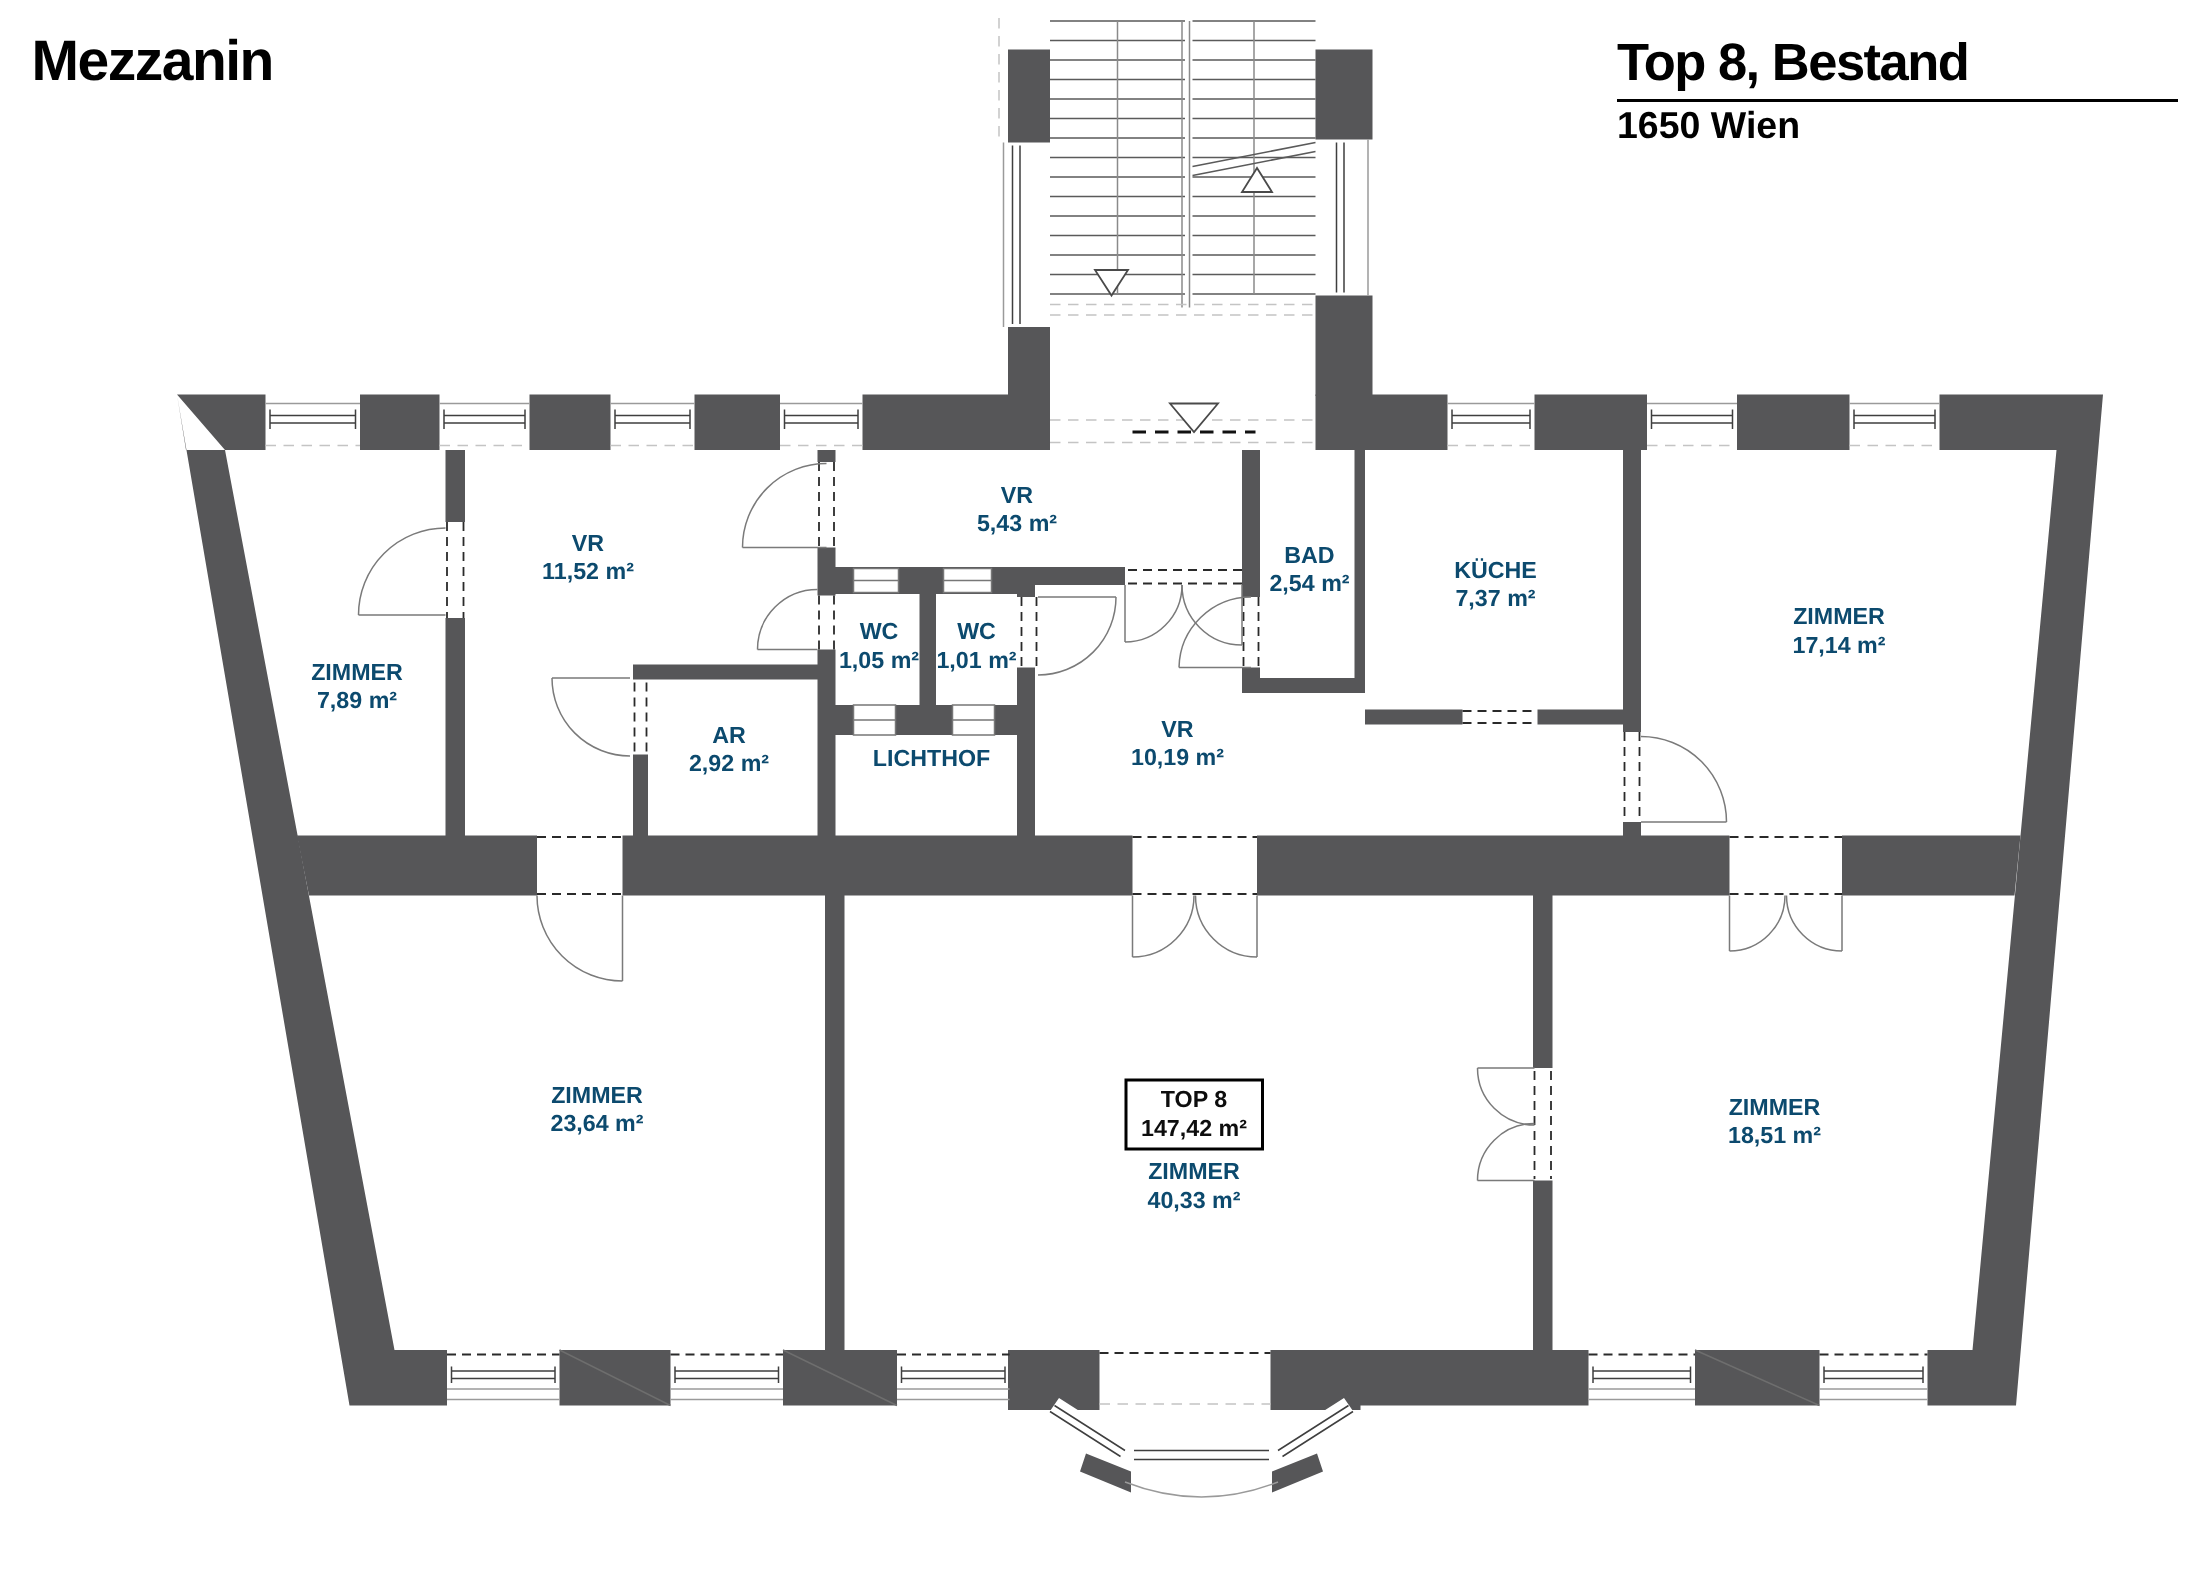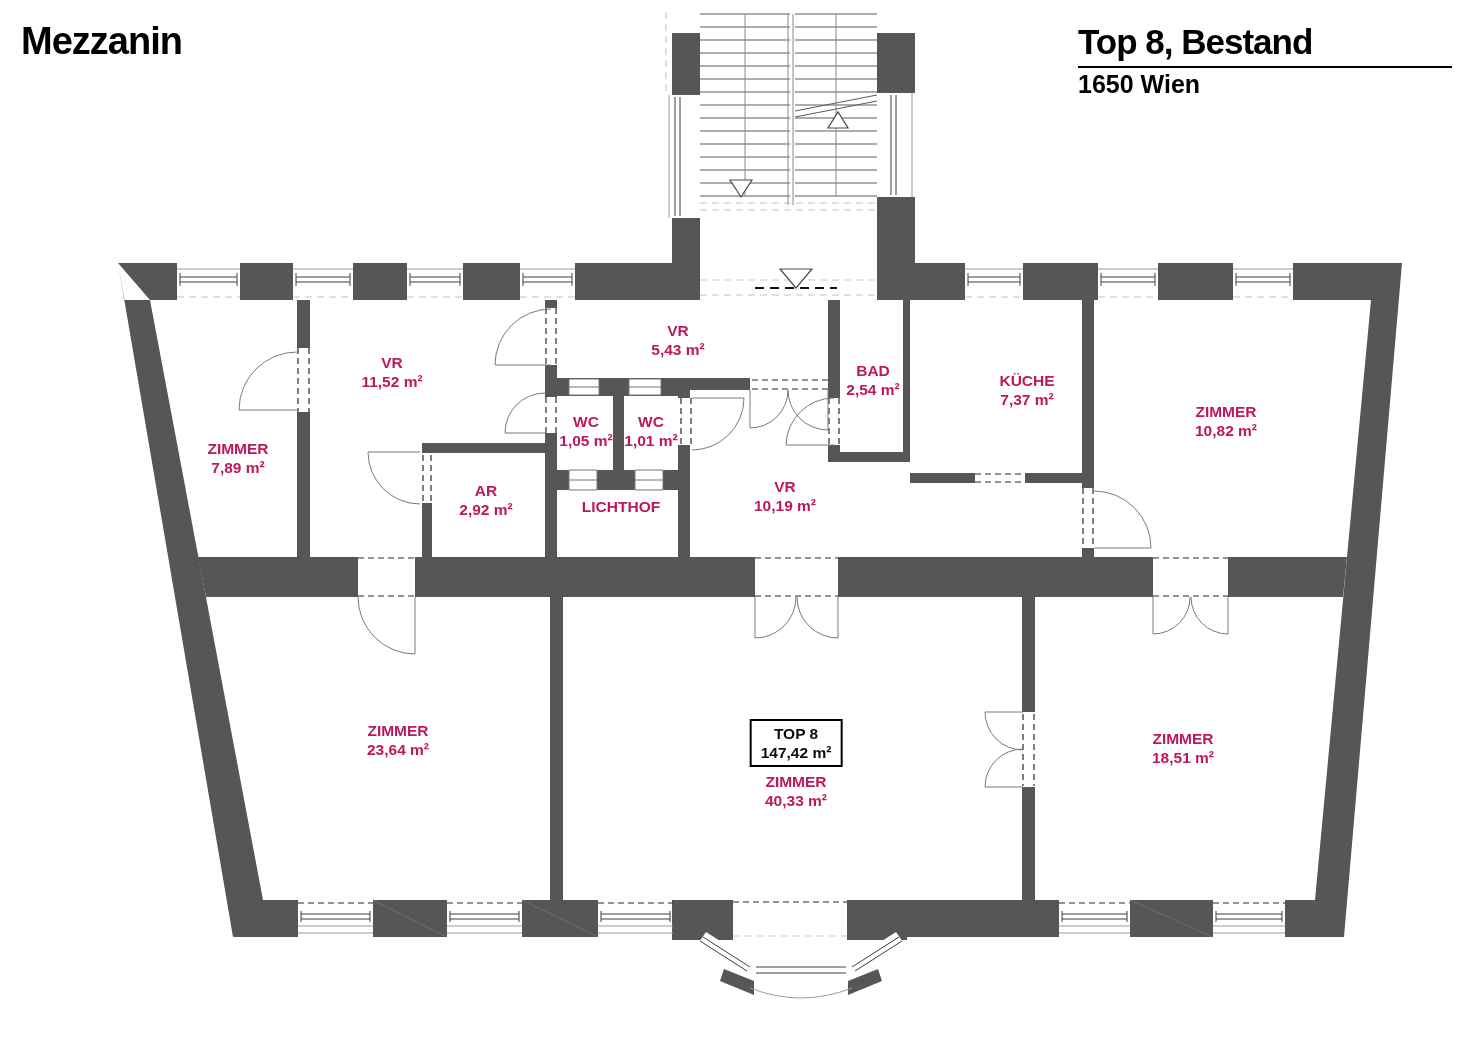--- a/index.html
+++ b/index.html
@@ -5,21 +5,21 @@
   html,body{margin:0;padding:0;background:#fff;}
   .page{position:relative;width:1461px;height:1064px;background:#fff;
         font-family:"Liberation Sans", sans-serif;color:#000;overflow:hidden;}
   .plan-svg{position:absolute;left:0;top:0;}
   .floor-title{position:absolute;left:21px;top:20px;font-size:38px;font-weight:bold;letter-spacing:-1px;}
   .title-block{position:absolute;left:1078px;top:22px;width:374px;text-align:left;}
   .unit-title{font-size:35px;font-weight:bold;line-height:40px;letter-spacing:-1px;}
   .title-rule{height:0;border-bottom:2px solid #000;margin-top:4px;}
   .city{font-size:25px;font-weight:bold;line-height:29px;margin-top:2px;}
   .room-label{position:absolute;transform:translate(-50%,-50%);text-align:center;
-              font-size:15.5px;font-weight:bold;line-height:19px;color:#be185d;white-space:nowrap;}
+              font-size:15.5px;font-weight:bold;line-height:19px;color:#0c4a6e;white-space:nowrap;}
   .unit-box{position:absolute;transform:translate(-50%,-50%);border:2px solid #000;
             padding:3px 9px;text-align:center;font-size:15.5px;font-weight:bold;
             line-height:19px;color:#0d0d0d;white-space:nowrap;background:#fff;}
 </style>
 </head>
 <body>
 
 <div class="page">
 
   <div class="floor-title">Mezzanin</div>
@@ -225,27 +225,27 @@
     <div>LICHTHOF</div>
   </div>
   <div class="room-label" style="left:785px;top:496px">
     <div>VR</div>
     <div>10,19 m²</div>
   </div>
   <div class="room-label" style="left:873px;top:380px">
     <div>BAD</div>
     <div>2,54 m²</div>
   </div>
-  <div class="room-label" style="left:1027px;top:390px">
+  <div class="room-label" style="left:997px;top:390px">
     <div>KÜCHE</div>
     <div>7,37 m²</div>
   </div>
   <div class="room-label" style="left:1226px;top:421px">
     <div>ZIMMER</div>
-    <div>10,82 m²</div>
+    <div>17,14 m²</div>
   </div>
   <div class="room-label" style="left:398px;top:740px">
     <div>ZIMMER</div>
     <div>23,64 m²</div>
   </div>
   <div class="unit-box" style="left:796px;top:743px">
     <div>TOP 8</div>
     <div>147,42 m²</div>
   </div>
   <div class="room-label" style="left:796px;top:791px">

